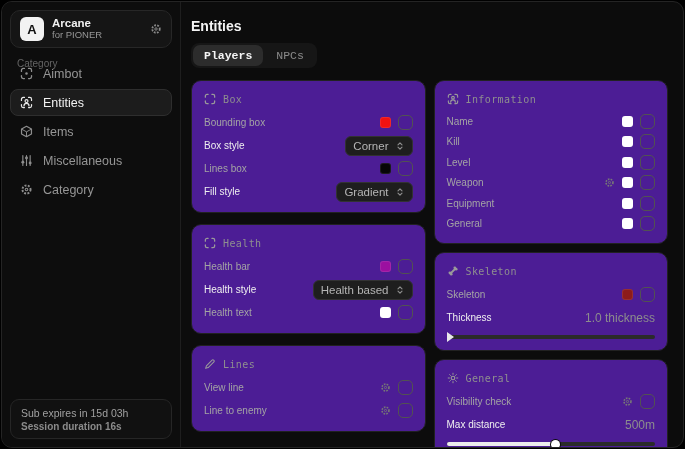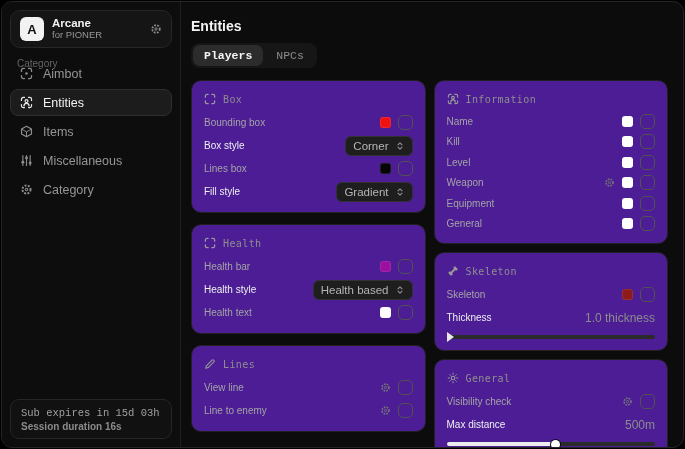--- a/index.html
+++ b/index.html
@@ -30,21 +30,21 @@
     display:flex; align-items:center; gap:10px; height:27px; padding:0 9px;
     border:1px solid transparent; border-radius:8px; color:#969696; font-size:12.5px; cursor:pointer;
   }
   .nav-item .nico { display:flex; color:#8d8d8d; }
   .nav-item.active { background:#1c1c1c; border-color:#2e2e2e; color:#f2f2f2; }
   .nav-item.active .nico { color:#e8e8e8; }
   .sub-card {
     position:absolute; left:8px; right:8px; bottom:8px;
     background:#111; border:1px solid #262626; border-radius:9px; padding:7px 10px 6px;
   }
-  .sub-line1 { font-family:Liberation Mono, monospace; font-size:10.5px; color:#a0a0a0; margin-bottom:2px; }
+  .sub-line1 { font-family:Liberation Sans, sans-serif; font-size:10.5px; color:#a0a0a0; margin-bottom:2px; }
   .sub-line2 { font-size:10px; font-weight:bold; color:#8b8b8b; }
   
   .main { flex:1; padding:16px 15px 12px 10px; overflow:hidden; }
   .page-title { font-size:14px; font-weight:bold; color:#f4f4f4; margin-bottom:9px; }
   .tabbar { display:inline-flex; background:#161616; border-radius:8px; padding:2px; gap:2px; margin-bottom:12px; }
   .tab { border:none; background:transparent; color:#8a8a8a; font-size:11.5px; padding:4px 11px; border-radius:7px; cursor:pointer; font-family:Liberation Mono, monospace; }
   .tab.active { background:#2c2c2c; color:#f5f5f5; font-weight:bold; }
   .grid { display:flex; gap:8px; align-items:flex-start; }
   .col { flex:1; display:flex; flex-direction:column; }
   .col.left { gap:11px; }

